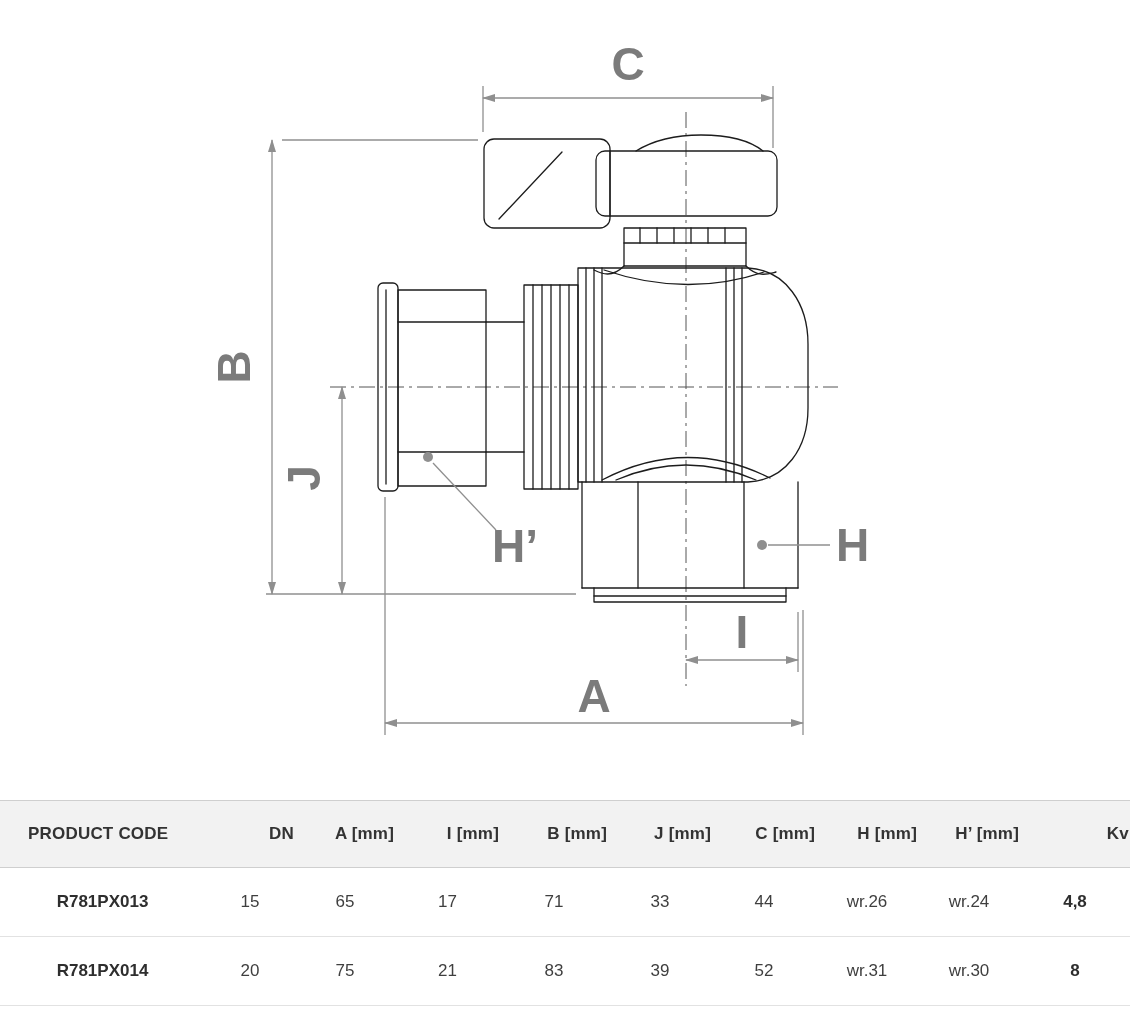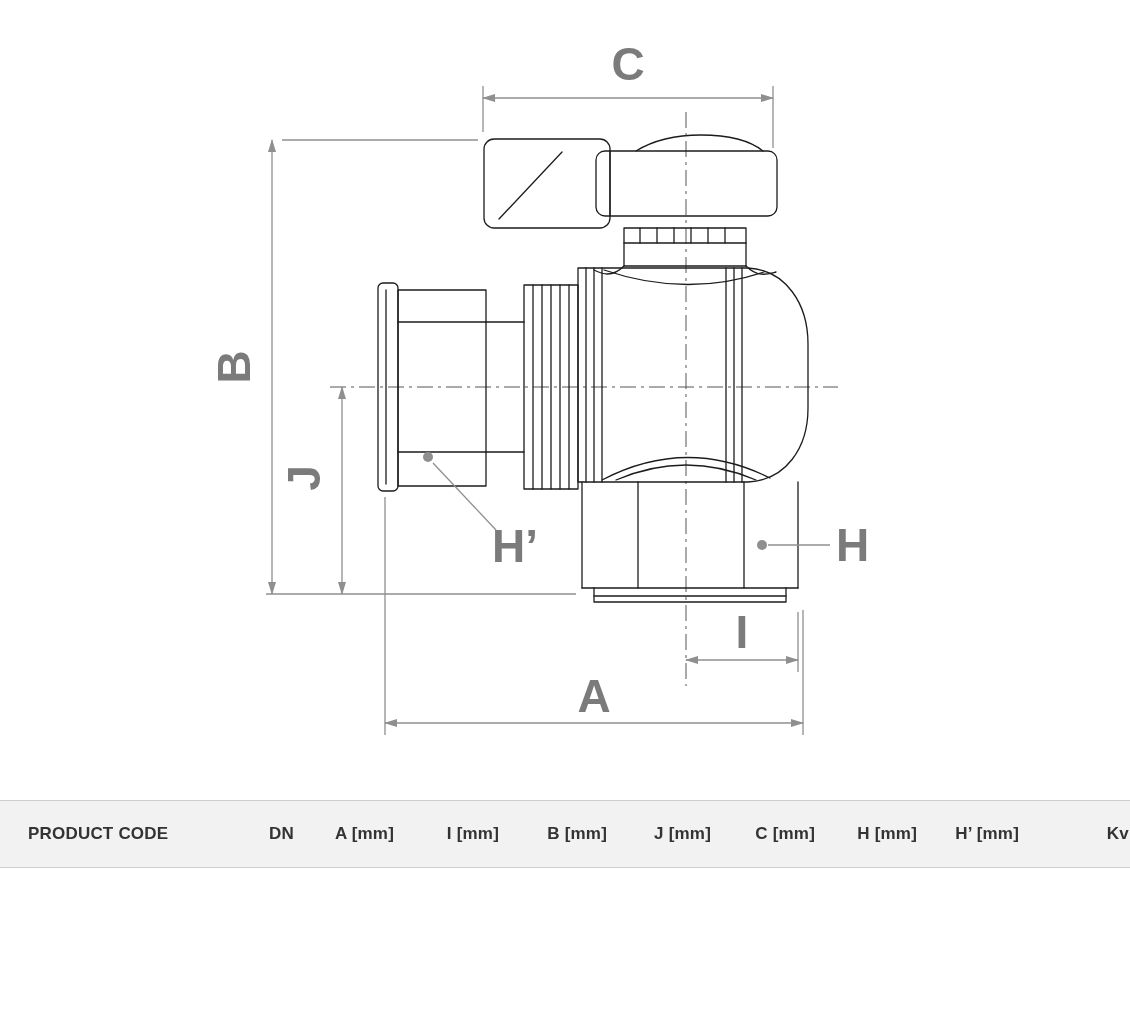--- a/index.html
+++ b/index.html
@@ -186,16 +186,40 @@
         <th>I [mm]</th>
         <th>B [mm]</th>
         <th>J [mm]</th>
         <th>C [mm]</th>
         <th>H [mm]</th>
         <th>H’ [mm]</th>
         <th>Kv</th>
       </tr>
     </thead>
     <tbody>
+      <tr>
+        <td>R781PX013</td>
+        <td>15</td>
+        <td>65</td>
+        <td>17</td>
+        <td>71</td>
+        <td>33</td>
+        <td>44</td>
+        <td>wr.26</td>
+        <td>wr.24</td>
+        <td>4,8</td>
+      </tr>
+      <tr>
+        <td>R781PX014</td>
+        <td>20</td>
+        <td>75</td>
+        <td>21</td>
+        <td>83</td>
+        <td>39</td>
+        <td>52</td>
+        <td>wr.31</td>
+        <td>wr.30</td>
+        <td>8</td>
+      </tr>
     </tbody>
   </table>
 
 </div>
 
 </body></html>

